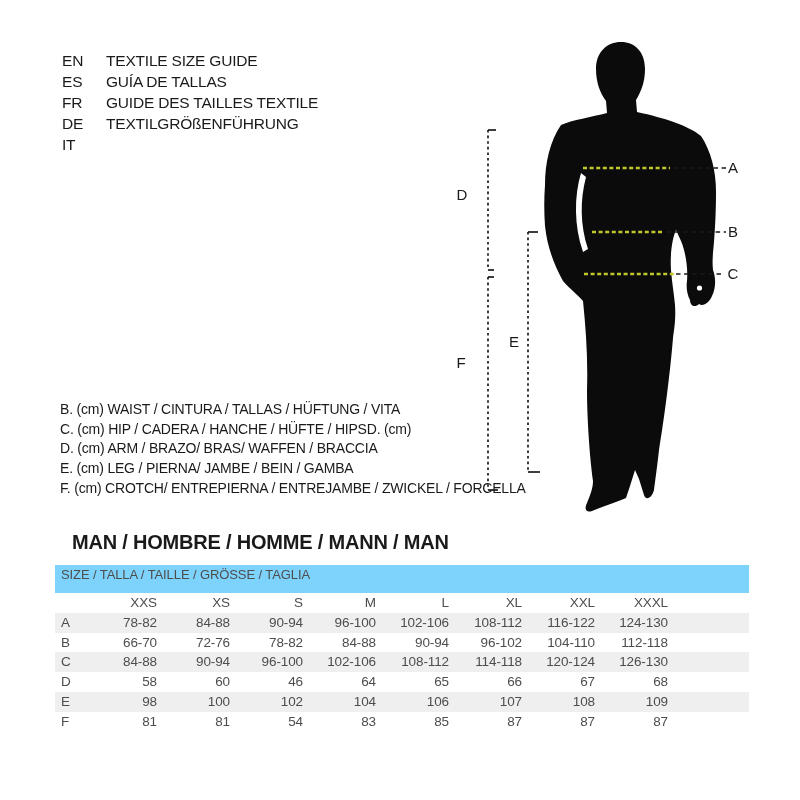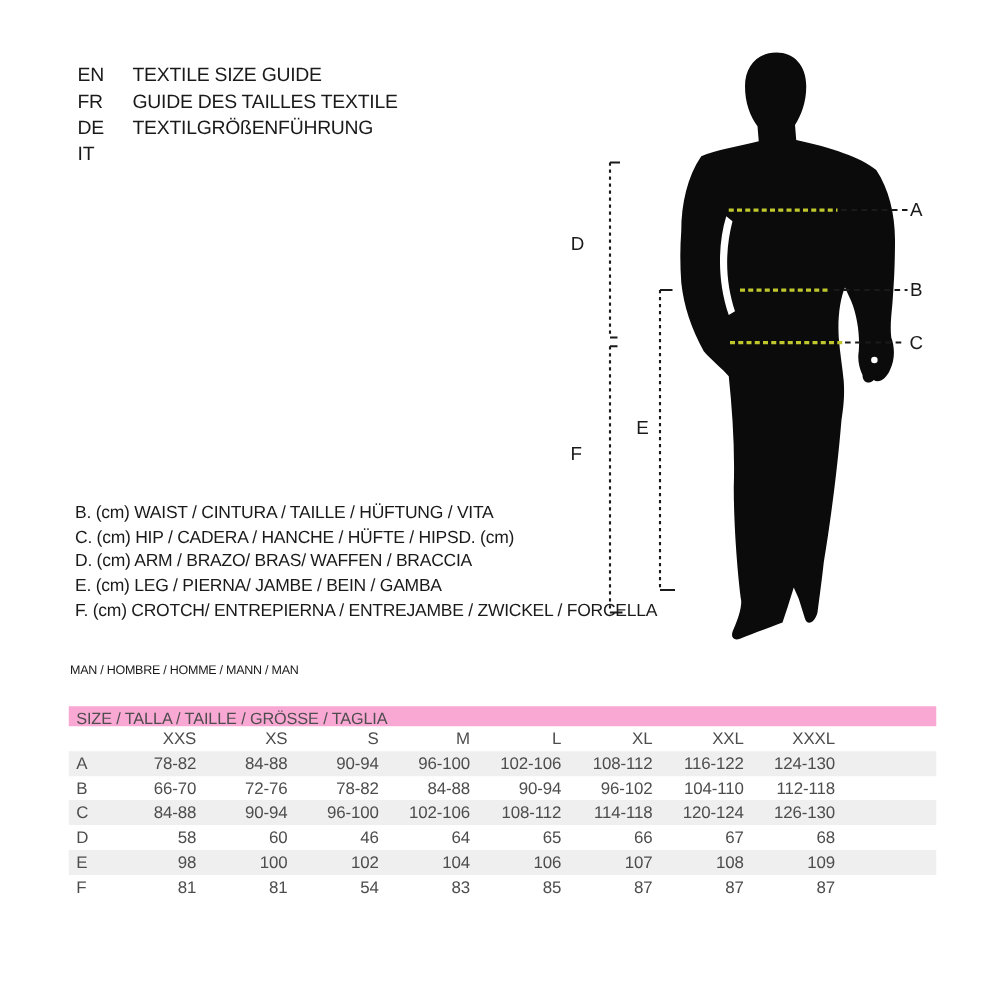--- a/index.html
+++ b/index.html
@@ -13,40 +13,44 @@
   .lang-row { display:flex; height:21px; align-items:center; font-size:15.5px; }
   .lang-code { width:44px; flex:0 0 44px; }
 
   
   .figure-svg { position:absolute; left:430px; top:20px; width:330px; height:510px; }
   .figure-svg text { font-family:"Liberation Sans", sans-serif; font-size:15px; fill:#1a1a1a; }
 
   
   .legend-block { position:absolute; left:60px; top:400px; font-size:14px; letter-spacing:-0.2px; }
   .legend-line { height:19.7px; line-height:19.7px; white-space:nowrap; }
-  .gender-line { position:absolute; left:56px; top:531px; font-size:10px; letter-spacing:-0.2px; }
+  .gender-line { position:absolute; left:72px; top:531px; font-size:20px; letter-spacing:-0.2px;font-weight:bold; }
 
   
   .size-table { position:absolute; left:55px; top:565px; width:694px; font-size:13.5px; color:#4d4d4d; letter-spacing:-0.1px; }
-  .table-title { height:16px; line-height:19px; background:#f9a8d4; padding-left:6px; font-size:13px; color:#4d4d4d; }
+  .table-title { height:28px; line-height:19px; background:#7dd3fc; padding-left:6px; font-size:13px; color:#4d4d4d; }
   .trow { display:flex; height:19.8px; line-height:19.8px; }
   .trow.stripe { background:#efefef; }
   .cell-label { width:29px; flex:0 0 29px; padding-left:6px; box-sizing:border-box; }
   .cell { width:73px; flex:0 0 73px; text-align:right; }
   .cell-fill { flex:1 1 auto; }
 </style>
 </head>
 <body>
 
 <div class="page">
 
   <div class="lang-block">
     <div class="lang-row">
       <span class="lang-code">EN</span>
       <span>TEXTILE SIZE GUIDE</span>
+    </div>
+    <div class="lang-row">
+      <span class="lang-code">ES</span>
+      <span>GUÍA DE TALLAS</span>
     </div>
     <div class="lang-row">
       <span class="lang-code">FR</span>
       <span>GUIDE DES TAILLES TEXTILE</span>
     </div>
     <div class="lang-row">
       <span class="lang-code">DE</span>
       <span>TEXTILGRÖßENFÜHRUNG</span>
     </div>
     <div class="lang-row">
@@ -100,21 +104,21 @@
     <line x1="98" y1="452" x2="110" y2="452" stroke="#1a1a1a" stroke-width="1.7"></line>
     <text x="84" y="327" text-anchor="middle">E</text>
 
     <line x1="58" y1="257" x2="64" y2="257" stroke="#1a1a1a" stroke-width="1.7"></line>
     <line x1="58" y1="257" x2="58" y2="470" stroke="#1a1a1a" stroke-width="1.7" stroke-dasharray="2.6 3"></line>
     <line x1="58" y1="470" x2="68" y2="470" stroke="#1a1a1a" stroke-width="1.7"></line>
     <text x="31" y="348" text-anchor="middle">F</text>
   </svg>
 
   <div class="legend-block">
-    <div class="legend-line">B. (cm) WAIST / CINTURA / TAILLE / HÜFTUNG / VITA</div>
+    <div class="legend-line">B. (cm) WAIST / CINTURA / TALLAS / HÜFTUNG / VITA</div>
     <div class="legend-line">C. (cm) HIP / CADERA / HANCHE / HÜFTE / HIPSD. (cm)</div>
     <div class="legend-line">D. (cm) ARM / BRAZO/ BRAS/ WAFFEN / BRACCIA</div>
     <div class="legend-line">E. (cm) LEG / PIERNA/ JAMBE / BEIN / GAMBA</div>
     <div class="legend-line">F. (cm) CROTCH/ ENTREPIERNA / ENTREJAMBE / ZWICKEL / FORCELLA</div>
   </div>
   <div class="gender-line">MAN / HOMBRE / HOMME / MANN / MAN</div>
 
   <div class="size-table">
     <div class="table-title">SIZE / TALLA / TAILLE / GRÖSSE / TAGLIA</div>
 

